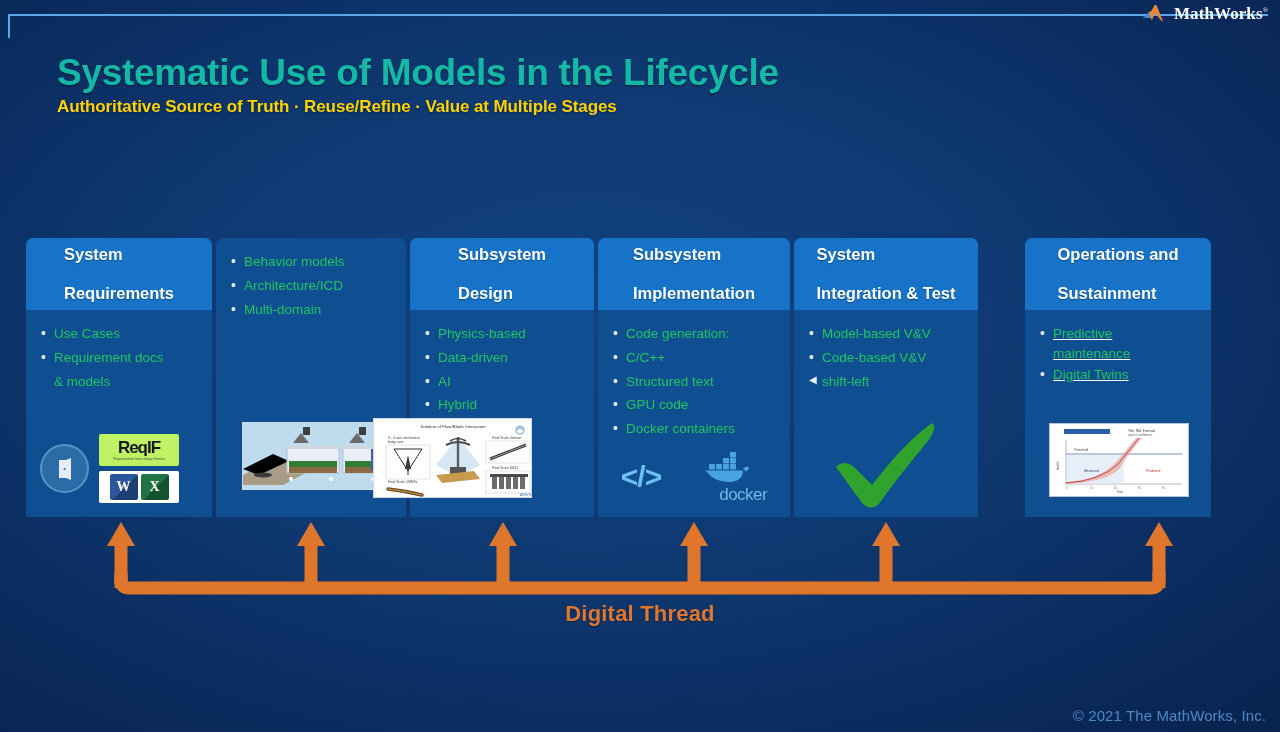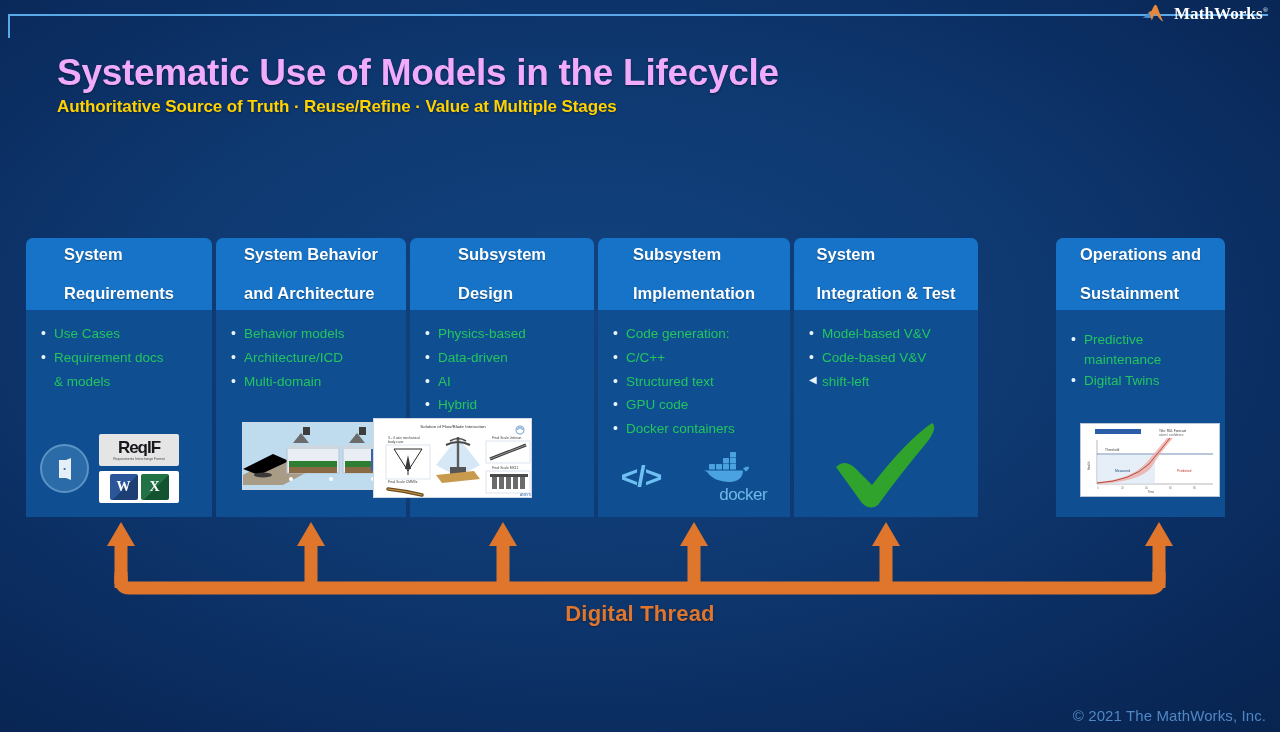--- a/index.html
+++ b/index.html
@@ -23,21 +23,21 @@
   #mw-logo .mark { width:26px; height:22px; flex:none; }
   #mw-logo .wordmark {
     font-size:17px; font-weight:700; color:#ffffff; letter-spacing:.1px;
     font-family:"Liberation Serif", serif;
   }
   #mw-logo .tm { font-size:7px; vertical-align:super; color:#cfe2f5; }
 
   
   #title {
     position:absolute; left:57px; top:52px;
-    font-size:37px; font-weight:700; color:#f0abfc; letter-spacing:-0.3px;
+    font-size:37px; font-weight:700; color:#14b8a6; letter-spacing:-0.3px;
     text-shadow:0 1px 2px rgba(0,0,0,.45);
   }
   #subtitle {
     position:absolute; left:57px; top:97px;
     font-size:17px; font-weight:700; color:#ffd200; letter-spacing:-0.1px;
     text-shadow:0 1px 2px rgba(0,0,0,.4);
   }
 
   
   .col {
@@ -70,33 +70,33 @@
   }
   .col li.tri::before { content:"\25C0"; font-size:10px; top:1px; }
   .col li.wrap { white-space:normal; line-height:1.45; }
 
   
   #col-1 { left:26px;  width:186px; }
   #col-2 { left:216px; width:190px; }
   #col-3 { left:410px; width:184px; }
   #col-4 { left:598px; width:192px; }
   #col-5 { left:794px; width:184px; }
-  #col-6 { left:1056px;width:169px; }
-  #col-6 .body { padding-top:20px; }
+  #col-6 { left:1025px;width:186px; }
+  #col-6 .body { padding-top:14px;text-decoration:underline; }
 
   
   #reqif-group { position:absolute; left:14px; bottom:14px; display:flex; align-items:center; gap:10px; }
   .door-badge {
     width:49px; height:49px; border-radius:50%;
     background:#2b6ca8; border:2px solid #5b93c4;
     display:flex; align-items:center; justify-content:center; flex:none;
   }
   .reqif-stack { display:flex; flex-direction:column; gap:5px; }
   .reqif-card {
-    background:#e5e5e5; width:80px; height:32px; border-radius:2px;
+    background:#bef264; width:80px; height:32px; border-radius:2px;
     display:flex; align-items:center; justify-content:center; overflow:hidden;
   }
   .reqif-card .req { font-size:17px; font-weight:800; color:#16181c; letter-spacing:-1px; line-height:1; }
   .reqif-card .if  { font-size:17px; font-weight:800; color:#16181c; letter-spacing:-1px; line-height:1; }
   .reqif-card .sub { font-size:3.2px; color:#444; letter-spacing:.1px; }
   .office-card { background:#ffffff; width:80px; height:32px; border-radius:2px; display:flex; gap:3px; align-items:center; justify-content:center; }
   .office-tile { width:28px; height:26px; border-radius:2px; display:flex; align-items:center; justify-content:center;
                  font-size:14px; font-weight:700; color:#fff; font-family:"Liberation Serif", serif; }
   .office-tile.w { background:linear-gradient(135deg,#2b579a 0%,#2b579a 52%,#1e3f73 52%); }
   .office-tile.x { background:linear-gradient(135deg,#217346 0%,#217346 52%,#14532f 52%); }
@@ -185,26 +185,20 @@
         <div class="office-card">
           <div class="office-tile w">W</div>
           <div class="office-tile x">X</div>
         </div>
       </div>
     </div>
   </div>
 </div>
 
 <div class="col stage" id="col-2">
-  <div class="hdr">
-    <span>
-      <span>System Behavior</span><br>
-      <span>and Architecture</span>
-    </span>
-  </div>
   <div class="body">
     <ul>
       <li>Behavior models</li>
       <li>Architecture/ICD</li>
       <li>Multi-domain</li>
     </ul>
   </div>
 </div>
 
 <div class="col stage" id="col-3">

